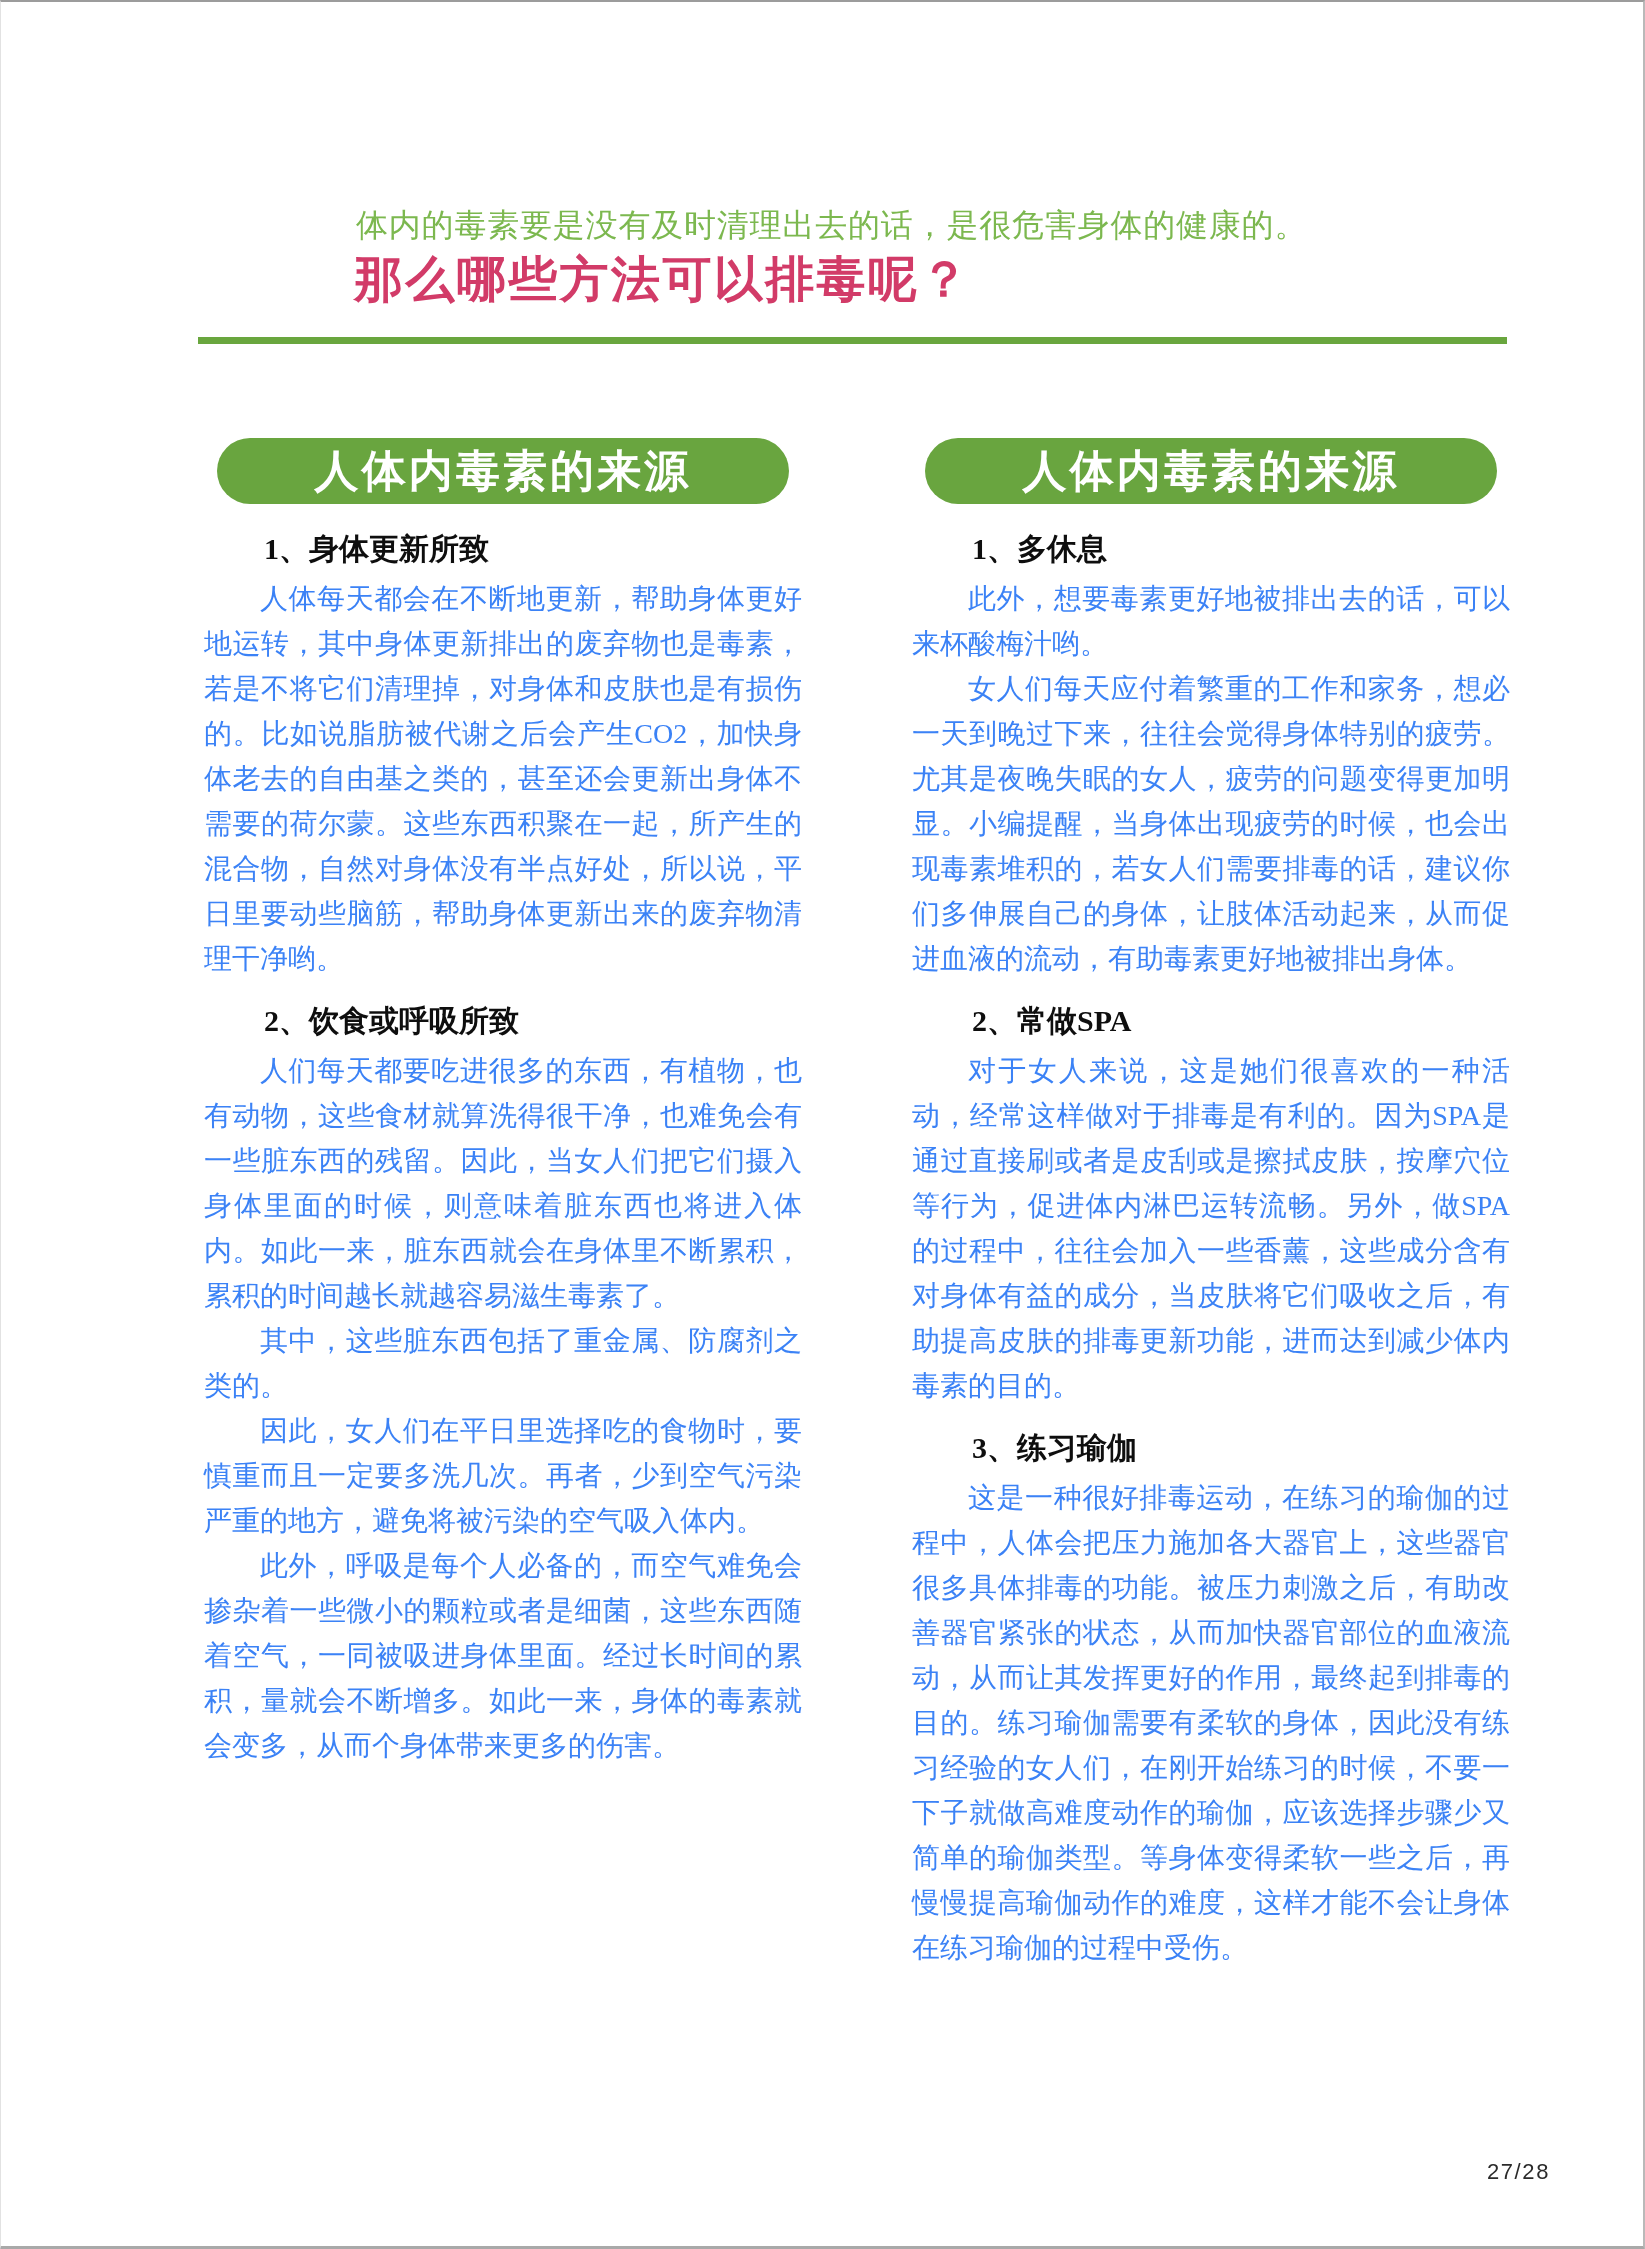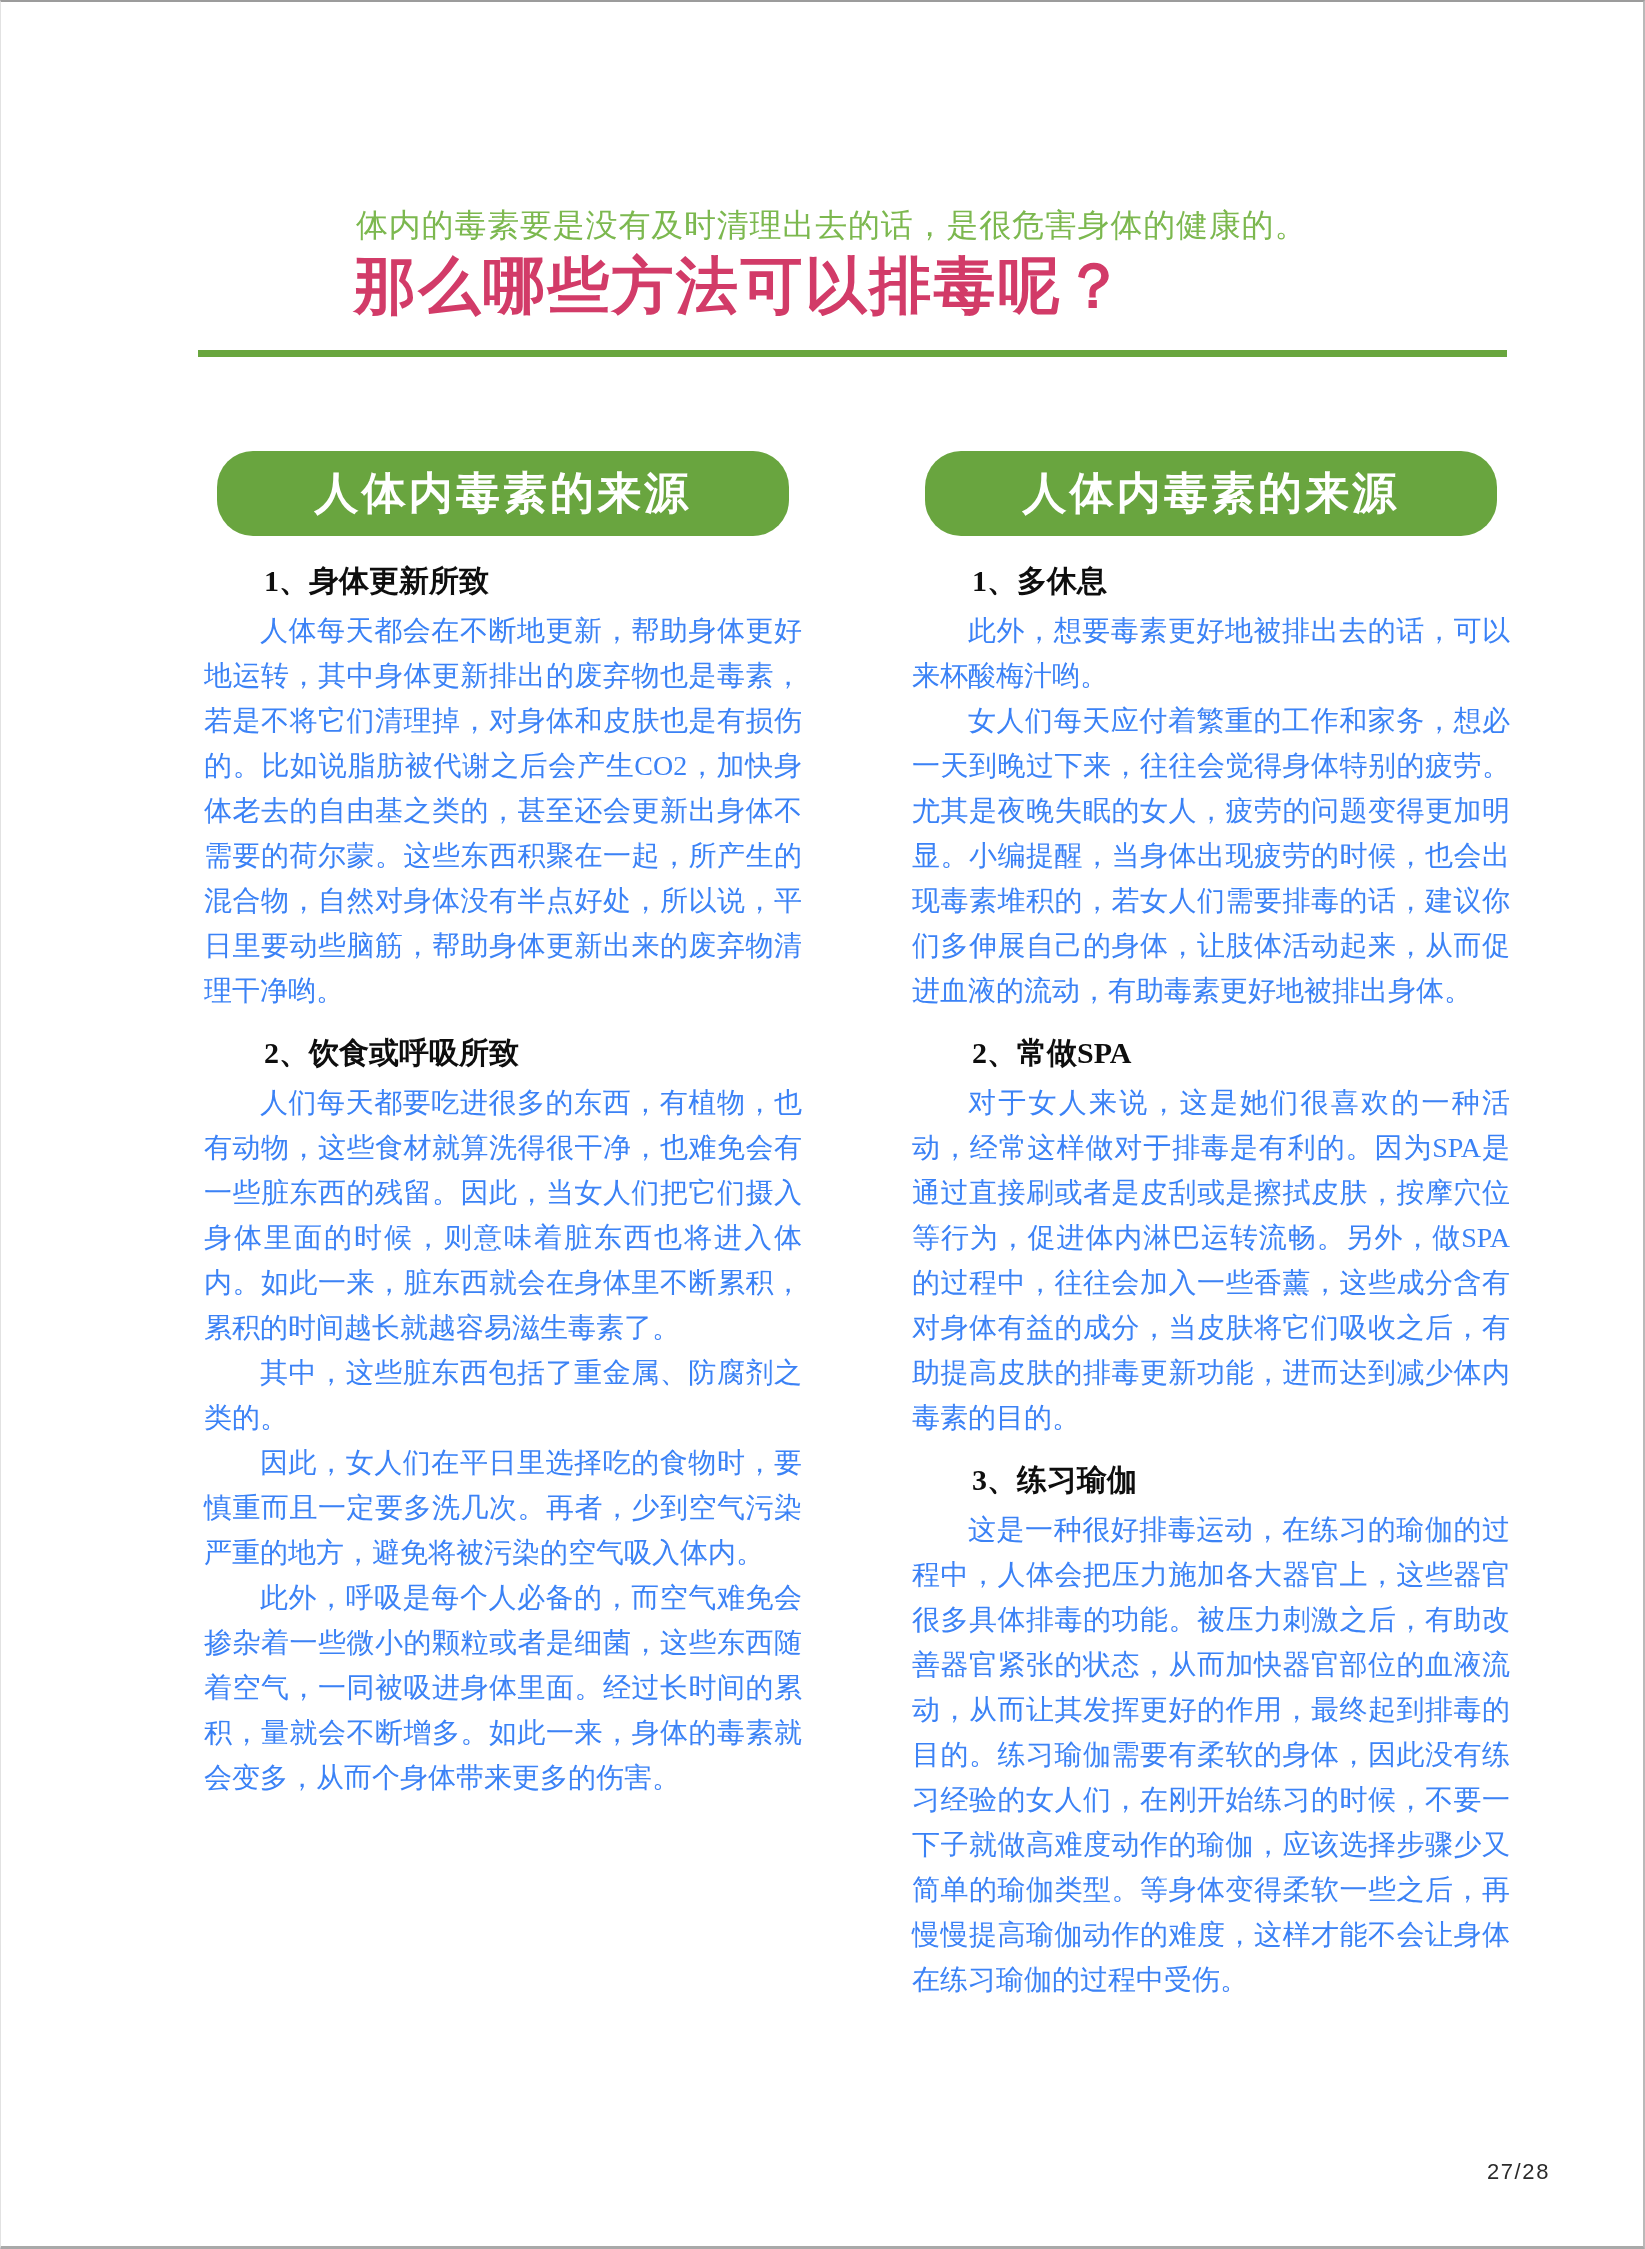--- a/index.html
+++ b/index.html
@@ -20,39 +20,39 @@
     margin:204px 16px 0 355px;
     font-family:"Liberation Sans","DejaVu Sans",sans-serif;
     font-size:32px;
     line-height:1.2;
     color:#7cb84f;
     letter-spacing:0.8px;
   }
   .title {
     margin:11px 8px 0 353px;
     font-family:"Liberation Sans","DejaVu Sans",sans-serif;
-    font-size:62px;
+    font-size:49px;
     line-height:1.0;
     font-weight:900;
     color:#d23b68;
     letter-spacing:2.4px;
   }
   .rule {
     margin:33px 0 0 197px;
     width:1309px; height:7px;
     background:#69a63e;
   }
   .columns {
     display:flex;
     margin:94px 0 0 203px;
     gap:110px;
   }
   .col { width:598px; }
   .banner {
-    width:572px; height:85px;
+    width:572px; height:66px;
     margin:0 auto 22px auto;
     border-radius:36px;
     background:#69a53f;
     display:flex; align-items:center; justify-content:center;
     color:#ffffff;
     font-family:"Liberation Sans","DejaVu Sans",sans-serif;
     font-weight:bold;
     font-size:44px;
     letter-spacing:3.1px;
   }

